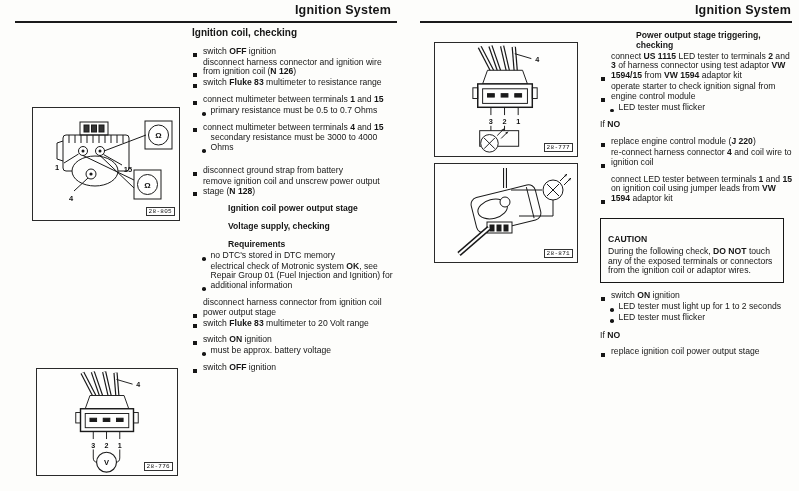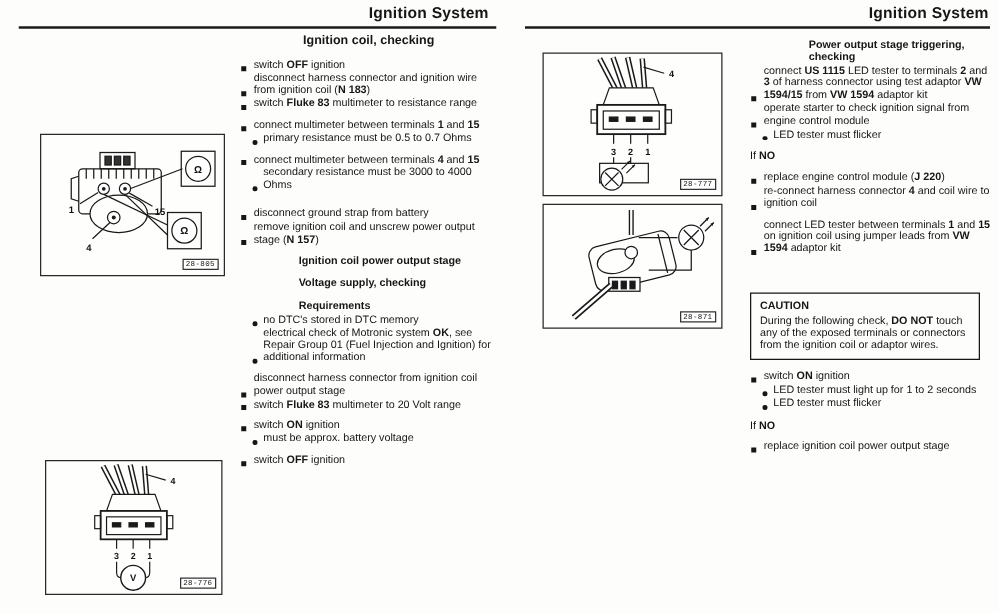--- a/index.html
+++ b/index.html
@@ -10,31 +10,31 @@
   .page-right{left:409px;width:390px;}
   .pg-header{position:absolute;top:3px;right:8px;font-size:12.5px;font-weight:bold;
              letter-spacing:.2px;white-space:nowrap;}
   .rule{position:absolute;top:21px;height:2px;background:#1b1b1b;}
   .page-left .rule{left:15px;width:382px;}
   .page-right .rule{left:11px;width:372px;}
 
   .textcol{position:absolute;font-size:8.6px;line-height:9.8px;}
   .page-left .textcol{left:192px;top:28px;width:206px;}
   .page-right .textcol{left:191px;top:30px;width:196px;}
-  .title{font-size:10px;font-weight:bold;margin:0 0 9px 0;text-align:center;}
-  .heading{font-weight:bold;margin:1px 11px;padding-left:36px;}
+  .title{font-size:10px;font-weight:bold;margin:0 0 9px 0;}
+  .heading{font-weight:bold;margin:1px 0;padding-left:36px;}
   .plain{margin:1px 0;}
   .gap{height:6px;}
   .row{display:flex;align-items:flex-end;margin:0 0 1px 0;}
   .row .sq{flex:none;width:4px;height:4px;background:#161616;margin:3px 6px 0 1px;}
   .row.sub{padding-left:10px;}
   .row .dot{flex:none;width:3.6px;height:3.6px;background:#161616;border-radius:50%;
             margin:3px 5px 0 0;}
   .row .txt{flex:1;}
-  .caution{border:1.5px solid #161616;padding:5px 7px 6px 7px;margin:17px 0 2px 0;width:168px;}
+  .caution{border:1.5px solid #161616;padding:16px 7px 6px 7px;margin:1px 0 2px 0;width:168px;}
   .caution-title{font-weight:bold;margin-bottom:2px;}
 
   .fig{position:absolute;border:1px solid #2a2a2a;background:#fefefd;}
   .fig-a{left:32px;top:107px;width:146px;height:112px;}
   .fig-b{left:36px;top:368px;width:140px;height:106px;}
   .fig-c{left:25px;top:42px;width:142px;height:113px;}
   .fig-d{left:25px;top:163px;width:142px;height:98px;}
   .fig svg{display:block;width:100%;height:100%;}
   .fig-label{position:absolute;right:4px;bottom:4px;border:1px solid #333;background:#fff;
              font-size:6px;line-height:7.5px;padding:0 2px;letter-spacing:.3px;
@@ -127,21 +127,21 @@
   </figure>
 
   <div class="textcol">
       <div class="title">Ignition coil, checking</div>
       <div class="row bullet">
         <span class="sq"></span>
         <span class="txt">switch <b>OFF</b> ignition</span>
       </div>
       <div class="row bullet">
         <span class="sq"></span>
-        <span class="txt">disconnect harness connector and ignition wire from ignition coil (<b>N 183</b>)</span>
+        <span class="txt">disconnect harness connector and ignition wire from ignition coil (<b>N 126</b>)</span>
       </div>
       <div class="row bullet">
         <span class="sq"></span>
         <span class="txt">switch <b>Fluke 83</b> multimeter to resistance range</span>
       </div>
       <div class="gap"></div>
       <div class="row bullet">
         <span class="sq"></span>
         <span class="txt">connect multimeter between terminals <b>1</b> and <b>15</b></span>
       </div>
@@ -159,21 +159,21 @@
         <span class="txt">secondary resistance must be 3000 to 4000 Ohms</span>
       </div>
       <div class="gap"></div>
       <div class="gap"></div>
       <div class="row bullet">
         <span class="sq"></span>
         <span class="txt">disconnect ground strap from battery</span>
       </div>
       <div class="row bullet">
         <span class="sq"></span>
-        <span class="txt">remove ignition coil and unscrew power output stage (<b>N 157</b>)</span>
+        <span class="txt">remove ignition coil and unscrew power output stage (<b>N 128</b>)</span>
       </div>
       <div class="gap"></div>
       <div class="heading">Ignition coil power output stage</div>
       <div class="gap"></div>
       <div class="heading">Voltage supply, checking</div>
       <div class="gap"></div>
       <div class="heading">Requirements</div>
       <div class="row sub">
         <span class="dot"></span>
         <span class="txt">no DTC's stored in DTC memory</span>

